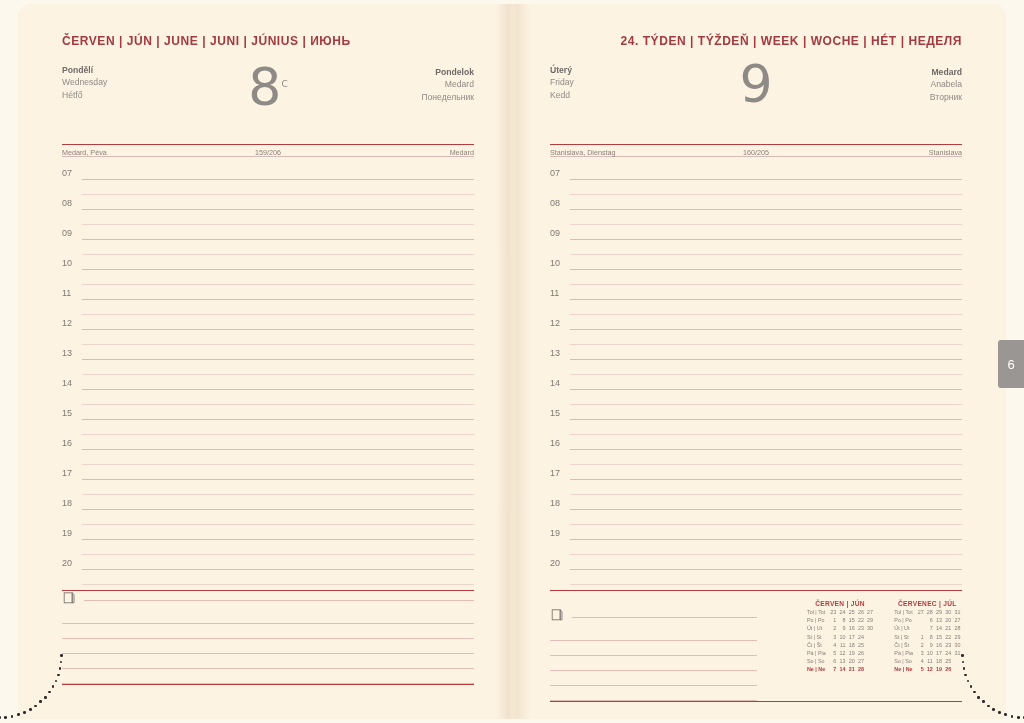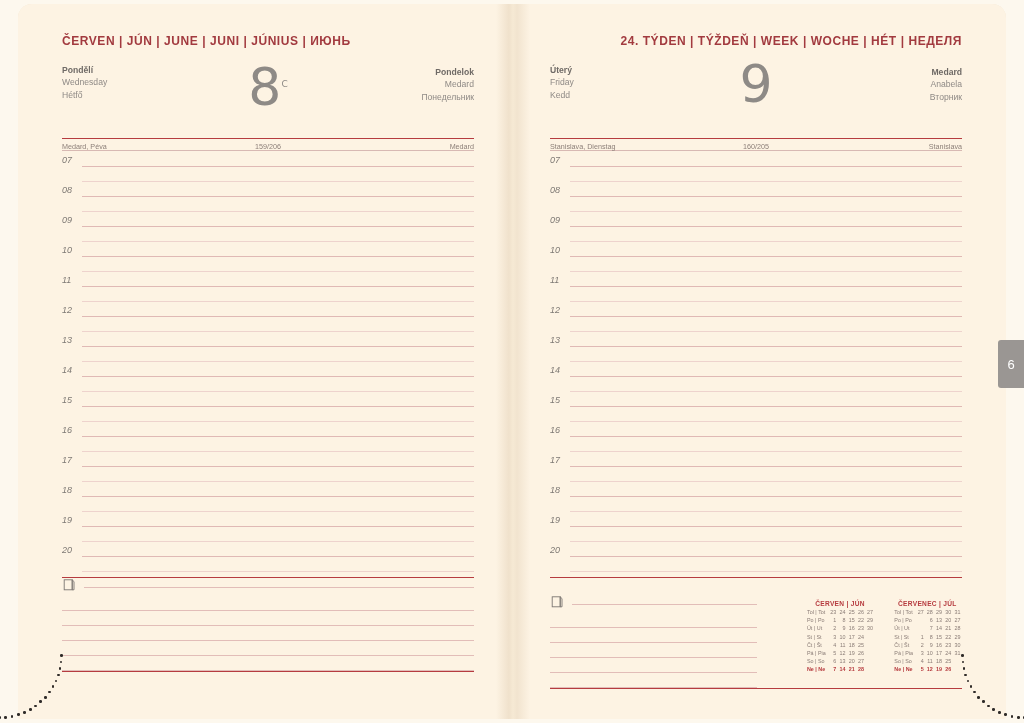--- a/index.html
+++ b/index.html
@@ -103,30 +103,30 @@
     font-size: 9px;
     vertical-align: super;
     color: #8e8a86;
   }
 
   .namedayrow {
     position: relative;
     border-top: 1.4px solid #b63b3f;
     border-bottom: 0.7px solid #d8b9b3;
     height: 13px;
-    margin-top: 12px;
+    margin-top: 18px;
     font-size: 7.2px;
     color: #8c7f78;
   }
   .namedayrow .l { position: absolute; left: 0; top: 3px; }
   .namedayrow .c { position: absolute; left: 0; right: 0; top: 3px; text-align: center; }
   .namedayrow .r { position: absolute; right: 0; top: 3px; }
 
   
-  .hours { margin-top: 4px; font-style: italic; }
+  .hours { margin-top: 11px; }
   .hrow {
     position: relative;
     height: 30px;
   }
   .hrow .lbl {
     position: absolute; left: 0; top: 0;
     font-size: 9px; color: #7e7974;
   }
   .hrow .lineA, .hrow .lineB {
     position: absolute; left: 20px; right: 0;

